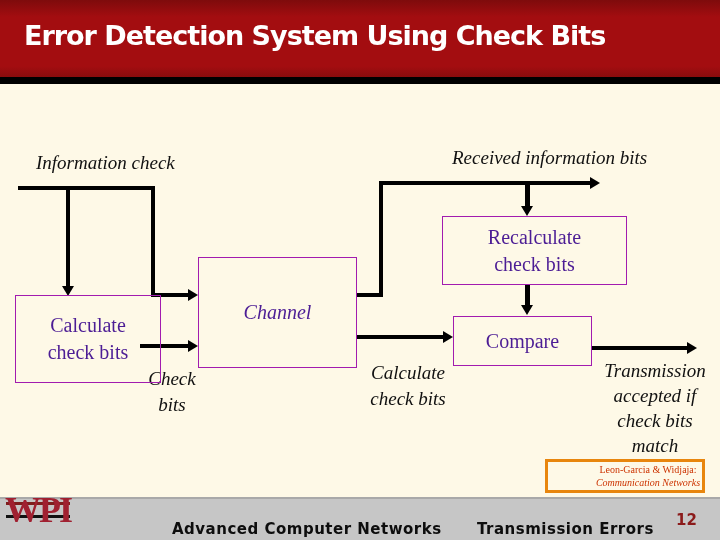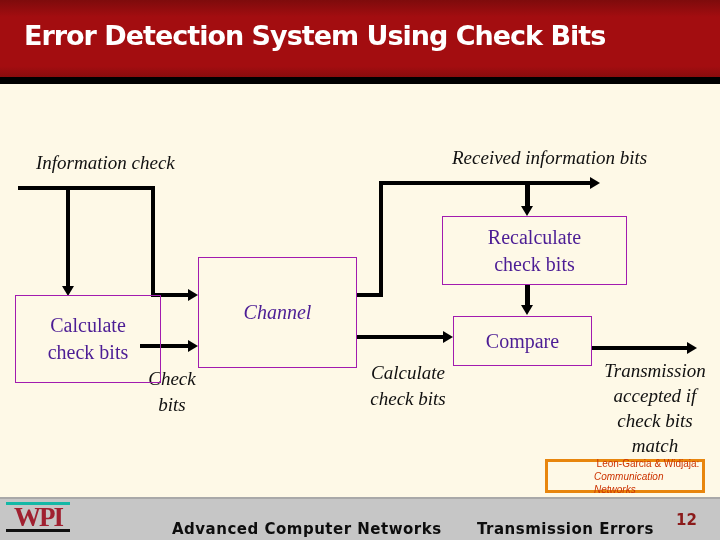--- a/index.html
+++ b/index.html
@@ -31,34 +31,34 @@
   }
   .flabel{
     position:absolute;font-style:italic;font-size:19px;color:#111;white-space:nowrap;
   }
   .flabel.multi{white-space:normal;text-align:center;line-height:26px;}
   
   .ref-box{
     position:absolute;left:545px;top:459px;width:160px;height:34px;box-sizing:border-box;
     border:3px solid #E8860D;background:#FEF9E7;
     display:flex;flex-direction:column;align-items:center;justify-content:center;
-    font-family:Liberation Sans, sans-serif;font-size:10px;line-height:13px;color:#CC3300;padding-left:46px;
+    font-family:Liberation Serif, serif;font-size:10px;line-height:13px;color:#CC3300;padding-left:46px;
   }
   .ref-box .it{font-style:italic;}
   
   .footer-band{
     position:absolute;left:0;top:497px;width:720px;height:43px;
     background:#C6C6C6;border-top:2px solid #A9A9A9;box-sizing:border-box;
   }
   .wpi-logo{
-    position:absolute;left:6px;top:502px;width:64px;height:30px;
-    border-top:3px solid #14b8a6;border-bottom:3px solid #111;box-sizing:border-box;
+    position:absolute;left:6px;top:502px;width:64px;height:16px;
+    border-top:3px solid #7f1d1d;border-bottom:3px solid #111;box-sizing:border-box;
     display:flex;align-items:center;justify-content:center;
     font-family:"Liberation Serif","DejaVu Serif",serif;font-weight:bold;
-    font-size:27px;letter-spacing:-2px;color:#A02030;
+    font-size:36px;letter-spacing:-2px;color:#A02030;
   }
   .foot-text{
     position:absolute;top:520px;
     font-family:"DejaVu Sans","Liberation Sans",sans-serif;
     font-weight:bold;font-size:15px;letter-spacing:0.5px;color:#0d0d0d;white-space:nowrap;
   }
   .page-num{
     position:absolute;left:676px;top:511px;
     font-family:"DejaVu Sans","Liberation Sans",sans-serif;
     font-weight:bold;font-size:15px;color:#8B1A1A;

